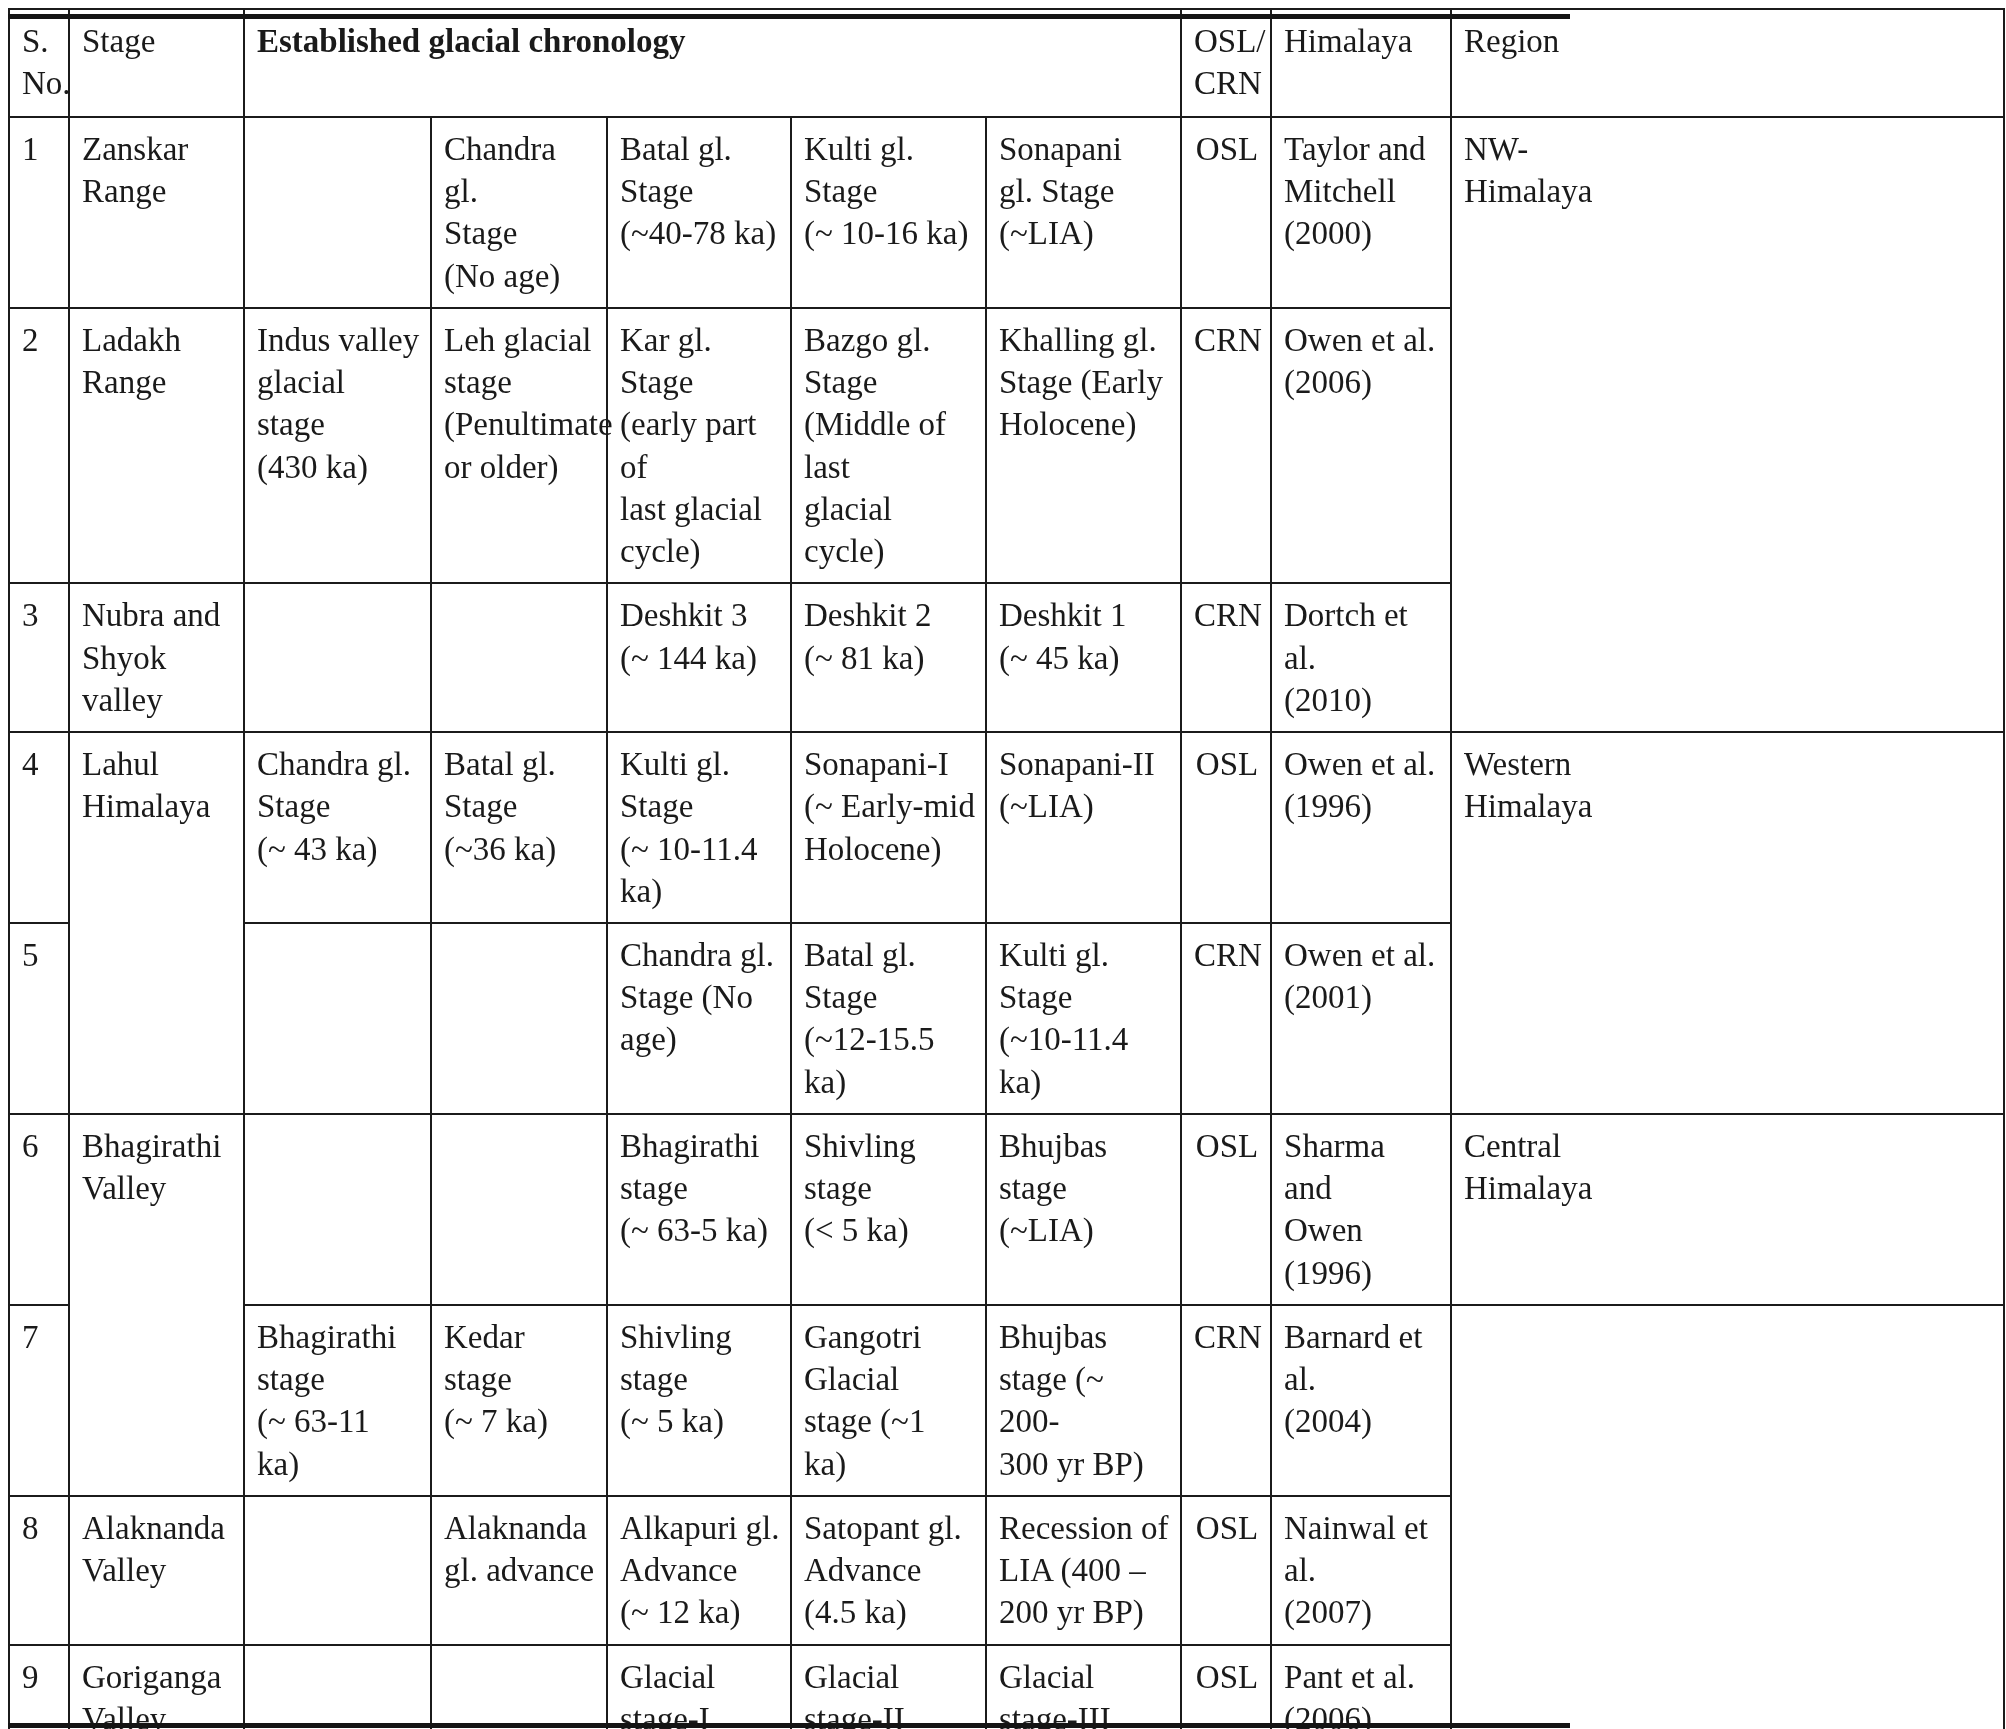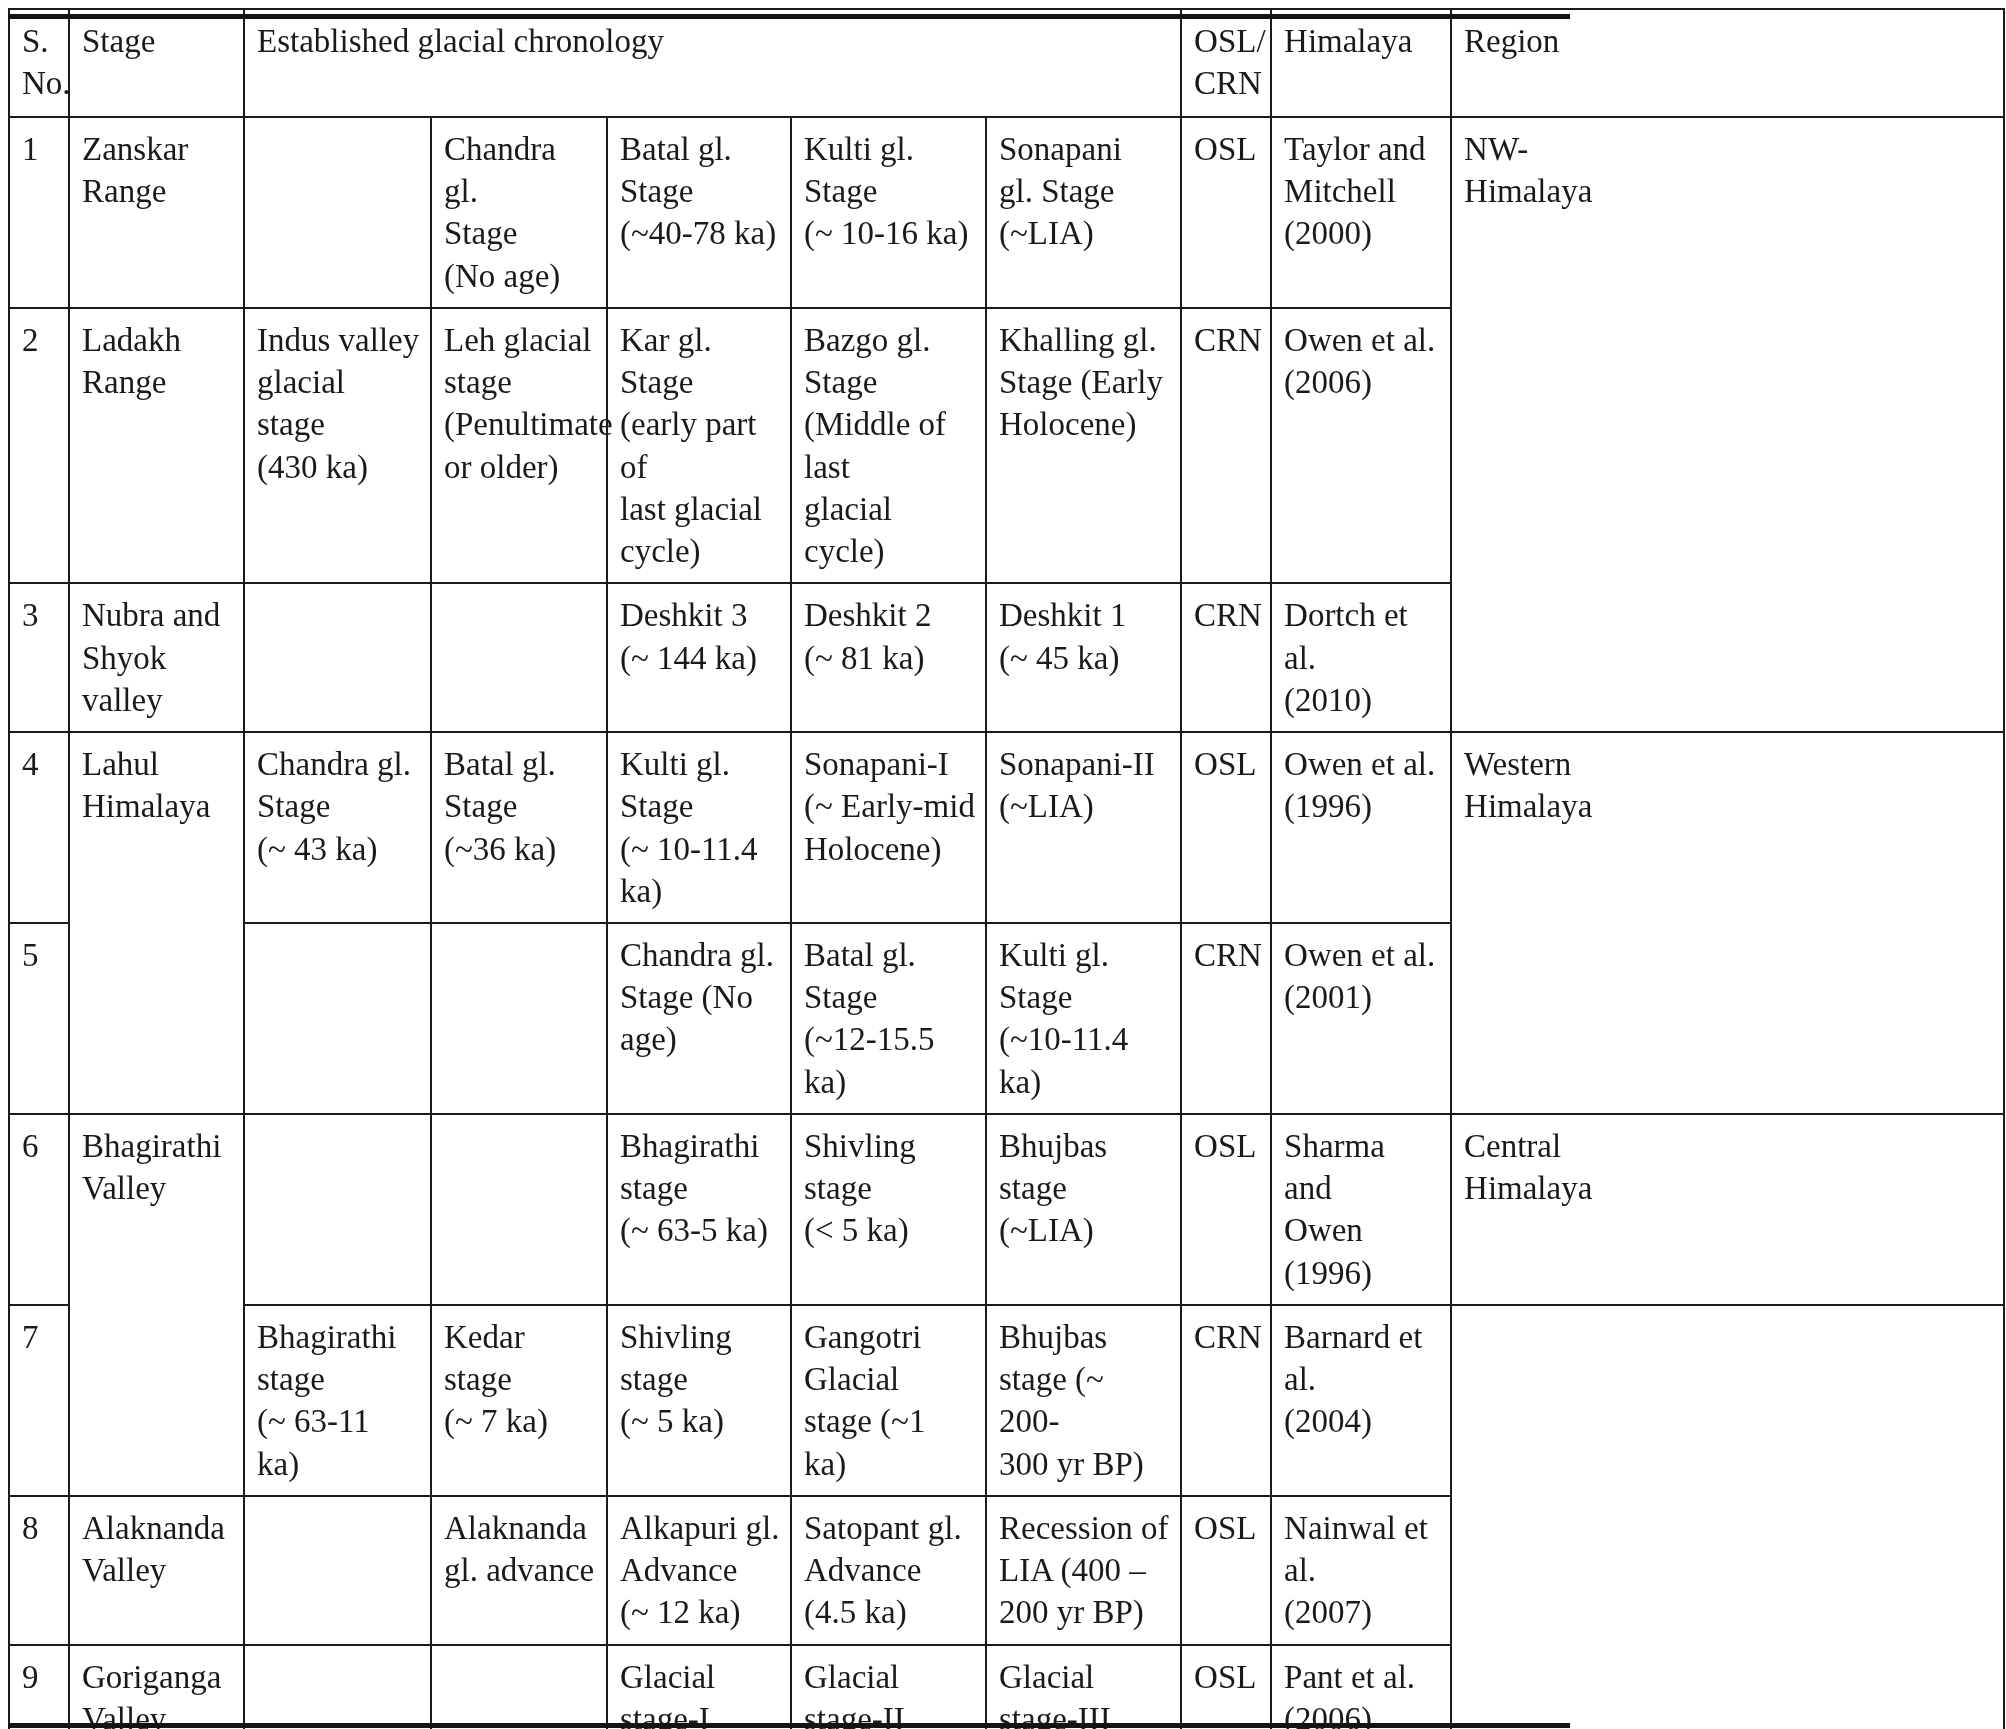--- a/index.html
+++ b/index.html
@@ -54,37 +54,37 @@
     position: absolute;
     left: 8px;
     width: 1562px;
     height: 5px;
     background: #141414;
   }
   .frame-top { top: 6px; }
   .frame-bottom { top: 1715px; }
 
   td.sno   { padding-left: 10px; }
-  td.meth  { text-align: left; padding-left: 16px; }
+  td.meth  { text-align: center; padding-left: 16px; }
 
   
   td.region {
     border-right: none;
     padding-left: 20px;
     margin-top: 12px;
   }
   td.region-blank {
     border-right: none;
     border-left: none;
     border-top: none;
     border-bottom: none;
   }
 
   
-  td.head-chrono { padding-left: 28px; }
+  td.head-chrono { padding-left: 28px; font-weight: bold; }
 </style>
 </head>
 <body>
 
 <div id="sheet">
 
   <div class="frame-top"></div>
 
   <table class="gt">
     <colgroup>

